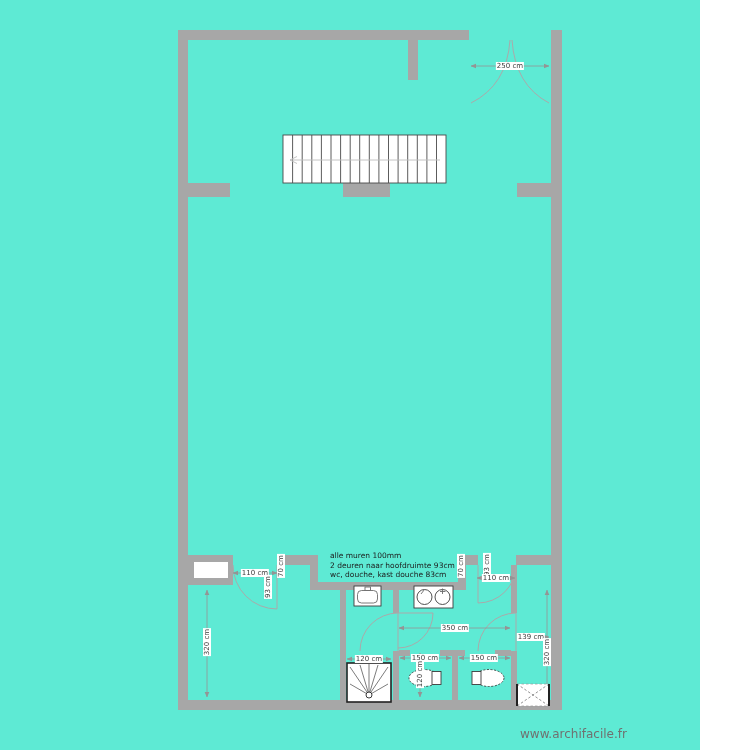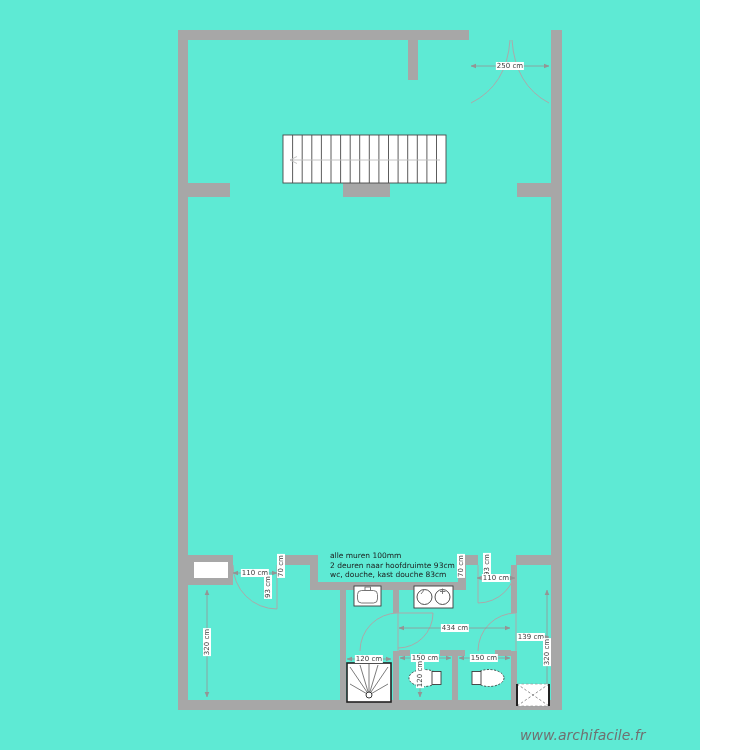--- a/index.html
+++ b/index.html
@@ -12,21 +12,21 @@
     position:absolute;transform:translate(-50%,-50%);
     background:#ffffff;font-size:7px;line-height:8px;color:#3a3a3a;
     padding:0 1px;white-space:nowrap;z-index:3;
   }
   .dim.v{transform:translate(-50%,-50%) rotate(-90deg);}
   .notes{
     position:absolute;left:330px;top:551px;width:150px;
     font-size:7.5px;line-height:9.6px;color:#1c1c1c;z-index:3;white-space:nowrap;
   }
   .wm{
-    position:absolute;left:520px;top:727px;font-size:14px;color:#707070;z-index:3;white-space:nowrap;font-style:italic;
+    position:absolute;left:520px;top:727px;font-size:12px;color:#707070;z-index:3;white-space:nowrap;
   }
 </style>
 </head>
 <body>
 
 <div class="canvas">
 
   <svg width="750" height="750" viewBox="0 0 750 750">
     <defs>
       <marker id="ar" viewBox="0 0 8 8" refX="7.5" refY="4" markerWidth="7" markerHeight="7" orient="auto-start-reverse">
@@ -158,21 +158,21 @@
     </g>
   </svg>
 
   <span class="dim" style="left:510px;top:66px;">250 cm</span>
   <span class="dim" style="left:255px;top:573px;">110 cm</span>
   <span class="dim v" style="left:268px;top:587px;">93 cm</span>
   <span class="dim v" style="left:281px;top:566px;">70 cm</span>
   <span class="dim v" style="left:461px;top:566px;">70 cm</span>
   <span class="dim v" style="left:487px;top:565px;">93 cm</span>
   <span class="dim" style="left:496px;top:578px;">110 cm</span>
-  <span class="dim" style="left:455px;top:628px;">434 cm</span>
+  <span class="dim" style="left:455px;top:628px;">350 cm</span>
   <span class="dim" style="left:531px;top:637px;">139 cm</span>
   <span class="dim v" style="left:207px;top:642px;">320 cm</span>
   <span class="dim v" style="left:547px;top:652px;">320 cm</span>
   <span class="dim" style="left:369px;top:659px;">120 cm</span>
   <span class="dim" style="left:425px;top:658px;">150 cm</span>
   <span class="dim v" style="left:420px;top:674px;">120 cm</span>
   <span class="dim" style="left:484px;top:658px;">150 cm</span>
 
   <div class="notes">
     <div>alle muren 100mm</div>

